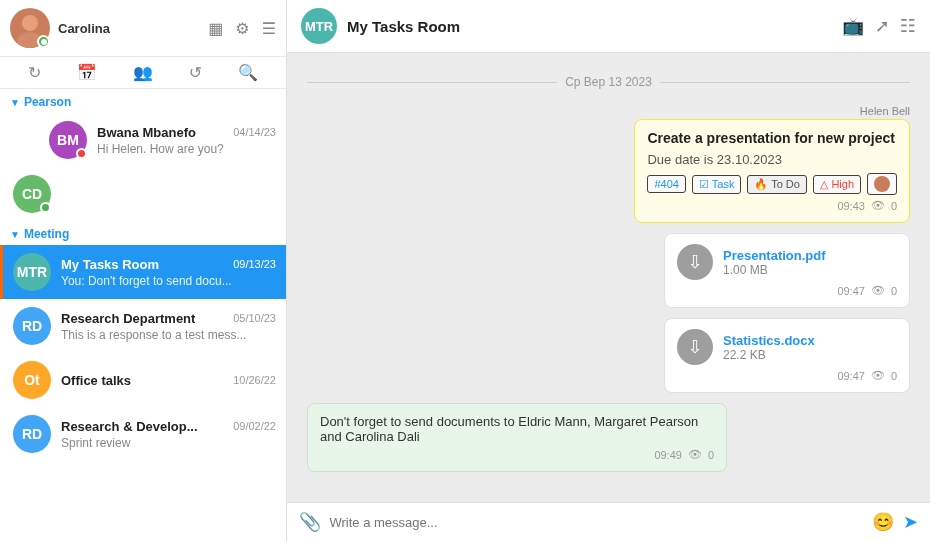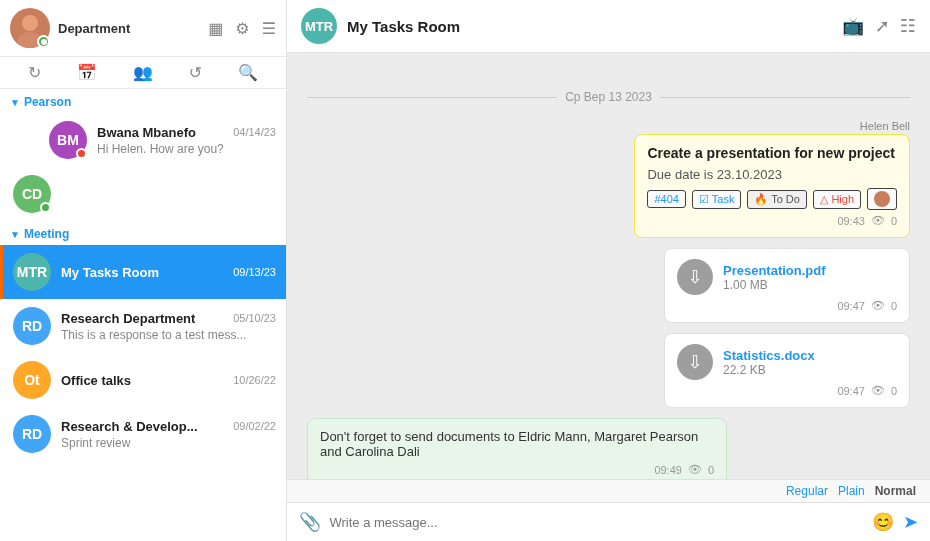--- a/index.html
+++ b/index.html
@@ -42,21 +42,21 @@
 
     
     .main { flex: 1; display: flex; flex-direction: column; background: #f0f0f0; }
 
     .chat-header { display: flex; align-items: center; padding: 8px 14px; background: #fff; border-bottom: 1px solid #e0e0e0; gap: 10px; }
     .room-avatar { width: 36px; height: 36px; border-radius: 50%; background: #4db6ac; display: flex; align-items: center; justify-content: center; font-weight: 700; font-size: 13px; color: #fff; flex-shrink: 0; }
     .room-name { font-weight: 700; font-size: 15px; color: #222; flex: 1; }
     .header-actions { display: flex; gap: 10px; color: #888; }
     .header-actions span { font-size: 18px; cursor: pointer; }
 
-    .messages-area { flex: 1; overflow-y: auto; padding: 31px 20px; display: flex; flex-direction: column; gap: 10px; background: #ececec; }
+    .messages-area { flex: 1; overflow-y: auto; padding: 16px 20px; display: flex; flex-direction: column; gap: 10px; background: #ececec; }
 
     .date-divider { display: flex; align-items: center; gap: 8px; color: #999; font-size: 12px; margin: 6px 0; }
     .date-divider::before, .date-divider::after { content: ''; flex: 1; height: 1px; background: #ccc; }
 
     .msg-row { display: flex; flex-direction: column; }
     .msg-row.right { align-items: flex-end; }
     .msg-row.left { align-items: flex-start; }
 
     .msg-sender { font-size: 11px; color: #888; margin-bottom: 2px; text-align: right; }
 
@@ -109,21 +109,21 @@
 
         <svg width="40" height="40" viewBox="0 0 40 40">
             <circle cx="20" cy="15" r="8" fill="#e8a07a"></circle>
             <ellipse cx="20" cy="34" rx="13" ry="10" fill="#d4896a"></ellipse>
           </svg>
       </div>
       <div class="avatar-status">
         <div class="avatar-status-inner"></div>
       </div>
     </div>
-    <span class="profile-name">Department</span>
+    <span class="profile-name">Carolina</span>
     <div class="profile-icons">
       <span title="Camera">▦</span>
       <span title="Settings">⚙</span>
       <span title="Menu">☰</span>
     </div>
   </div>
 
   <div class="toolbar-icons">
     <span>↻</span>
     <span>📅</span>
@@ -171,20 +171,21 @@
 
     <div style="display:flex; align-items:stretch;">
       <div style="width:3px; background:#ff6600;"></div>
       <div class="chat-item active" style="flex:1; border-left:none; background:#2196f3;">
         <div class="chat-avatar av-teal">MTR</div>
         <div class="chat-info">
           <div class="chat-top">
             <span class="chat-name" style="color:#fff;">My Tasks Room</span>
             <span class="chat-time" style="color:#fff;">09/13/23</span>
           </div>
+          <div class="chat-preview" style="color:#e3f2fd;">You: Don't forget to send docu...</div>
         </div>
       </div>
     </div>
 
     <div class="chat-item">
       <div class="chat-avatar av-blue">RD</div>
       <div class="chat-info">
         <div class="chat-top">
           <span class="chat-name">Research Department</span>
           <span class="chat-time">05/10/23</span>
@@ -308,25 +309,20 @@
         <div class="msg-meta">
           <span>09:49</span>
           <span>👁</span>
           <span>0</span>
         </div>
       </div>
     </div>
 
   </div>
 
-  <div class="format-bar">
-    <span style="color:#2196f3;">Regular</span>
-    <span style="color:#2196f3;">Plain</span>
-    <span style="color:#555; font-weight:700;">Normal</span>
-  </div>
 
   <div class="input-bar">
     <span class="attach-icon">📎</span>
     <input class="message-input" type="text" placeholder="Write a message..." style="">
     <div class="input-actions">
       <span>😊</span>
       <span style="color:#2196f3;">➤</span>
     </div>
   </div>
 

